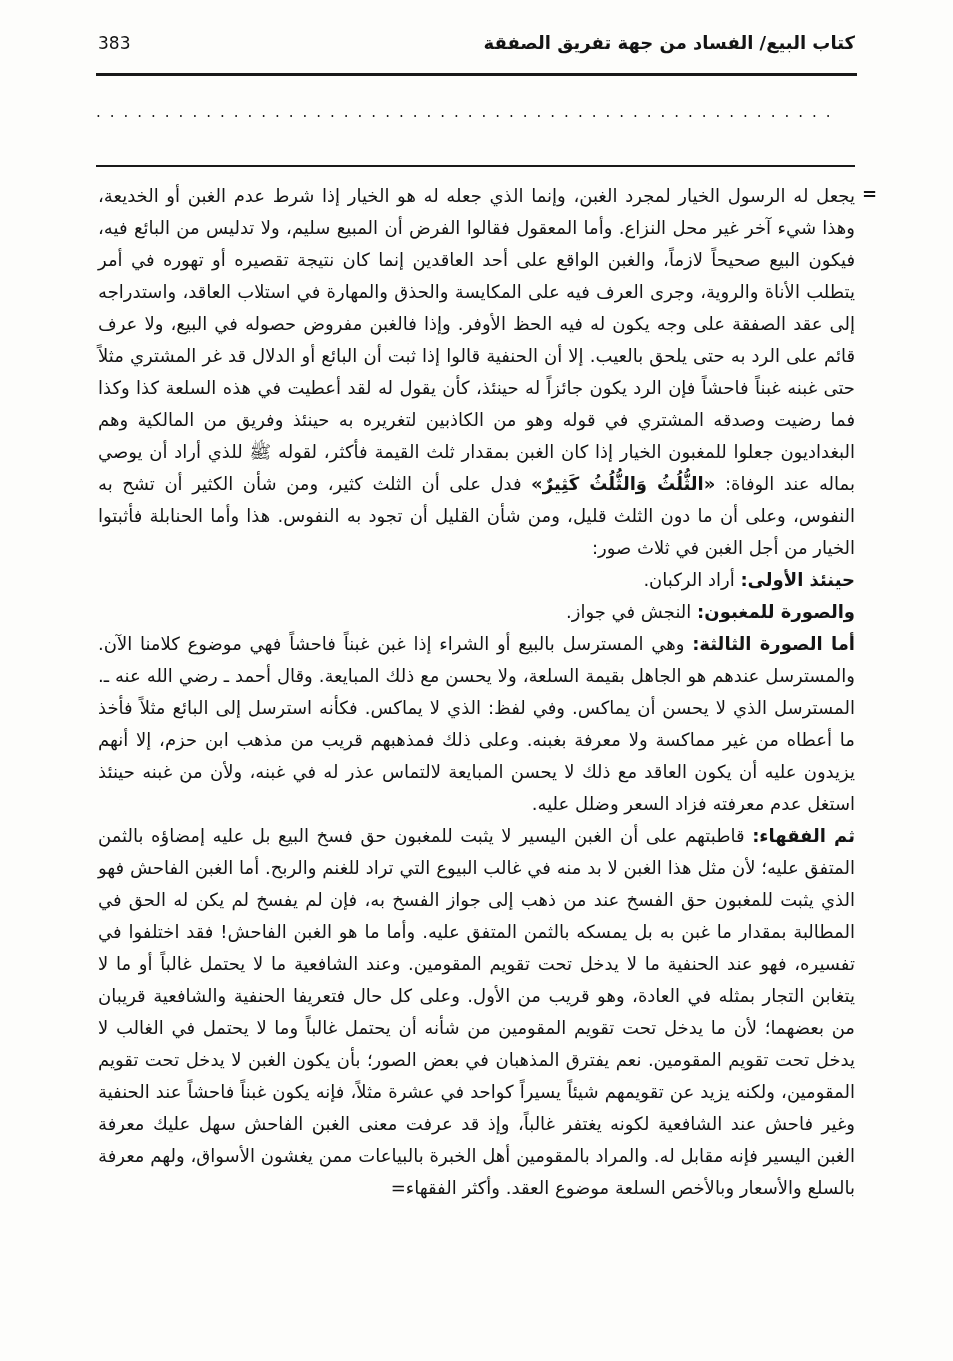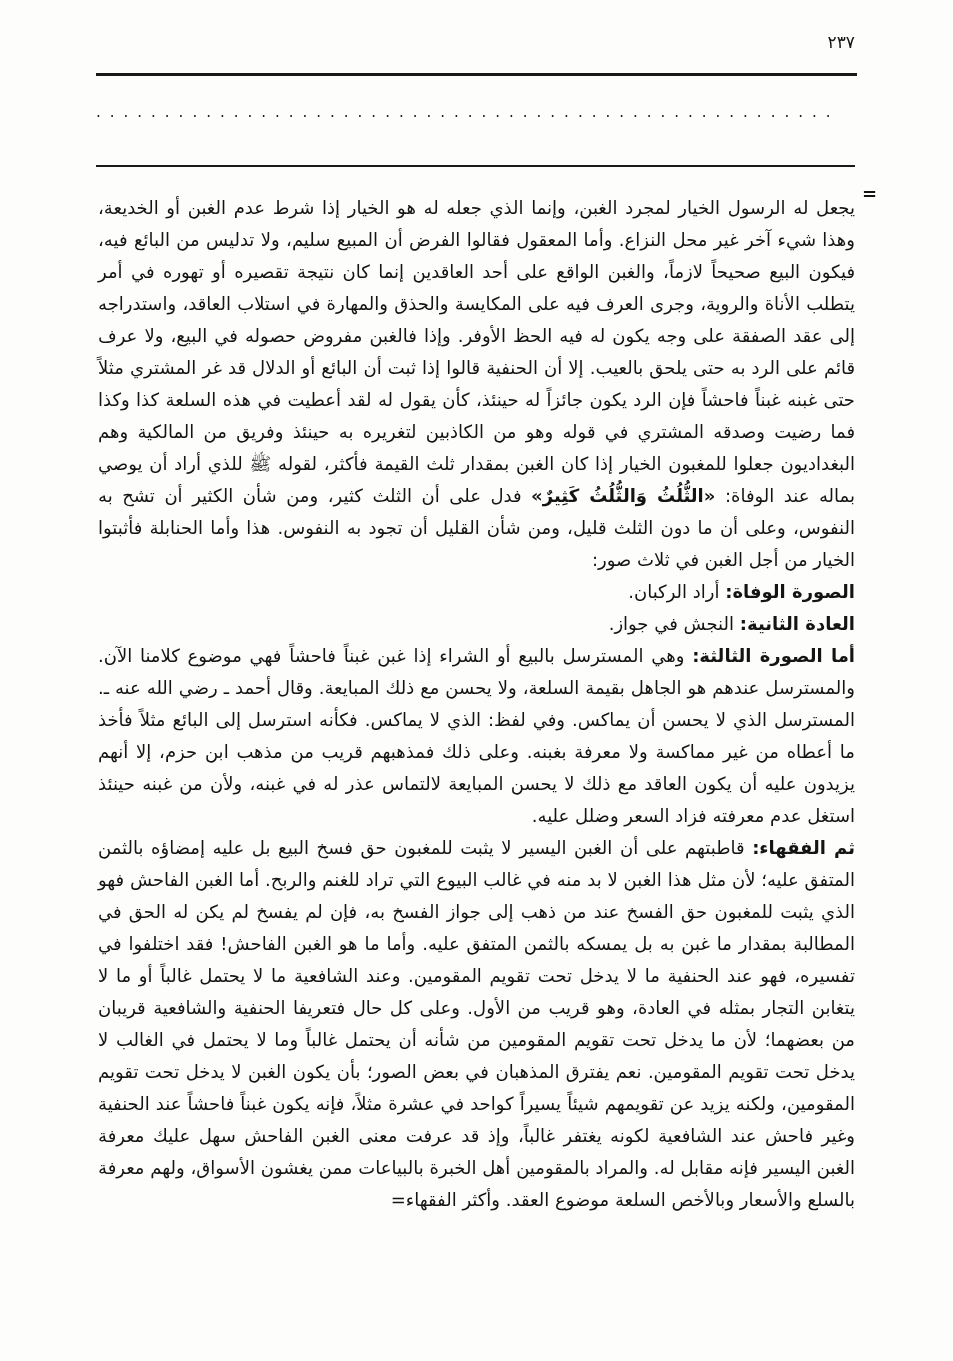--- a/index.html
+++ b/index.html
@@ -52,47 +52,48 @@
     border-top: 2px solid #191919;
   }
   .marker-start {
     position: absolute;
     top: 183px; right: 76px;
     font-size: 18px;
     font-weight: bold;
   }
   .body-text {
     position: absolute;
-    top: 192px; right: 98px; left: 98px;
+    top: 180px; right: 98px; left: 98px;
     direction: rtl;
     text-align: justify;
     font-size: 18px;
     line-height: 32px;
   }
   .para { margin: 0; }
   .bold { font-weight: bold; }
 </style>
 </head>
 <body>
 
 <div class="page">
 
   <div class="header">
-    <div class="page-number">٢٣٧</div>
+    <div class="book-title">كتاب البيع/ الفساد من جهة تفريق الصفقة</div>
+    <div class="page-number">383</div>
   </div>
 
   <div class="rule-top"></div>
 
   <div class="dots-row">......................................................</div>
 
   <div class="rule-mid"></div>
 
   <div class="marker-start">=</div>
 
   <div class="body-text">
       <p class="para"><span class="">يجعل له الرسول الخيار لمجرد الغبن، وإنما الذي جعله له هو الخيار إذا شرط عدم الغبن أو الخديعة، وهذا شيء آخر غير محل النزاع. وأما المعقول فقالوا الفرض أن المبيع سليم، ولا تدليس من البائع فيه، فيكون البيع صحيحاً لازماً، والغبن الواقع على أحد العاقدين إنما كان نتيجة تقصيره أو تهوره في أمر يتطلب الأناة والروية، وجرى العرف فيه على المكايسة والحذق والمهارة في استلاب العاقد، واستدراجه إلى عقد الصفقة على وجه يكون له فيه الحظ الأوفر. وإذا فالغبن مفروض حصوله في البيع، ولا عرف قائم على الرد به حتى يلحق بالعيب. إلا أن الحنفية قالوا إذا ثبت أن البائع أو الدلال قد غر المشتري مثلاً حتى غبنه غبناً فاحشاً فإن الرد يكون جائزاً له حينئذ، كأن يقول له لقد أعطيت في هذه السلعة كذا وكذا فما رضيت وصدقه المشتري في قوله وهو من الكاذبين لتغريره به حينئذ وفريق من المالكية وهم البغداديون جعلوا للمغبون الخيار إذا كان الغبن بمقدار ثلث القيمة فأكثر، لقوله ﷺ للذي أراد أن يوصي بماله عند الوفاة: </span><span class="bold">«الثُّلُثُ وَالثُّلُثُ كَثِيرٌ»</span><span class=""> فدل على أن الثلث كثير، ومن شأن الكثير أن تشح به النفوس، وعلى أن ما دون الثلث قليل، ومن شأن القليل أن تجود به النفوس. هذا وأما الحنابلة فأثبتوا الخيار من أجل الغبن في ثلاث صور:</span></p>
-      <p class="para"><span class="bold">الصورة الوفاة:</span><span class=""> أراد الركبان.</span></p>
-      <p class="para"><span class="bold">العادة الثانية:</span><span class=""> النجش في جواز.</span></p>
+      <p class="para"><span class="bold">حينئذ الأولى:</span><span class=""> أراد الركبان.</span></p>
+      <p class="para"><span class="bold">والصورة للمغبون:</span><span class=""> النجش في جواز.</span></p>
       <p class="para"><span class="bold">أما الصورة الثالثة:</span><span class=""> وهي المسترسل بالبيع أو الشراء إذا غبن غبناً فاحشاً فهي موضوع كلامنا الآن. والمسترسل عندهم هو الجاهل بقيمة السلعة، ولا يحسن مع ذلك المبايعة. وقال أحمد ـ رضي الله عنه ـ. المسترسل الذي لا يحسن أن يماكس. وفي لفظ: الذي لا يماكس. فكأنه استرسل إلى البائع مثلاً فأخذ ما أعطاه من غير مماكسة ولا معرفة بغبنه. وعلى ذلك فمذهبهم قريب من مذهب ابن حزم، إلا أنهم يزيدون عليه أن يكون العاقد مع ذلك لا يحسن المبايعة لالتماس عذر له في غبنه، ولأن من غبنه حينئذ استغل عدم معرفته فزاد السعر وضلل عليه.</span></p>
       <p class="para"><span class="bold">ثم الفقهاء:</span><span class=""> قاطبتهم على أن الغبن اليسير لا يثبت للمغبون حق فسخ البيع بل عليه إمضاؤه بالثمن المتفق عليه؛ لأن مثل هذا الغبن لا بد منه في غالب البيوع التي تراد للغنم والربح. أما الغبن الفاحش فهو الذي يثبت للمغبون حق الفسخ عند من ذهب إلى جواز الفسخ به، فإن لم يفسخ لم يكن له الحق في المطالبة بمقدار ما غبن به بل يمسكه بالثمن المتفق عليه. وأما ما هو الغبن الفاحش! فقد اختلفوا في تفسيره، فهو عند الحنفية ما لا يدخل تحت تقويم المقومين. وعند الشافعية ما لا يحتمل غالباً أو ما لا يتغابن التجار بمثله في العادة، وهو قريب من الأول. وعلى كل حال فتعريفا الحنفية والشافعية قريبان من بعضهما؛ لأن ما يدخل تحت تقويم المقومين من شأنه أن يحتمل غالباً وما لا يحتمل في الغالب لا يدخل تحت تقويم المقومين. نعم يفترق المذهبان في بعض الصور؛ بأن يكون الغبن لا يدخل تحت تقويم المقومين، ولكنه يزيد عن تقويمهم شيئاً يسيراً كواحد في عشرة مثلاً، فإنه يكون غبناً فاحشاً عند الحنفية وغير فاحش عند الشافعية لكونه يغتفر غالباً، وإذ قد عرفت معنى الغبن الفاحش سهل عليك معرفة الغبن اليسير فإنه مقابل له. والمراد بالمقومين أهل الخبرة بالبياعات ممن يغشون الأسواق، ولهم معرفة بالسلع والأسعار وبالأخص السلعة موضوع العقد. وأكثر الفقهاء=</span></p>
     </div>
 
 </div>
 
 </body></html>

